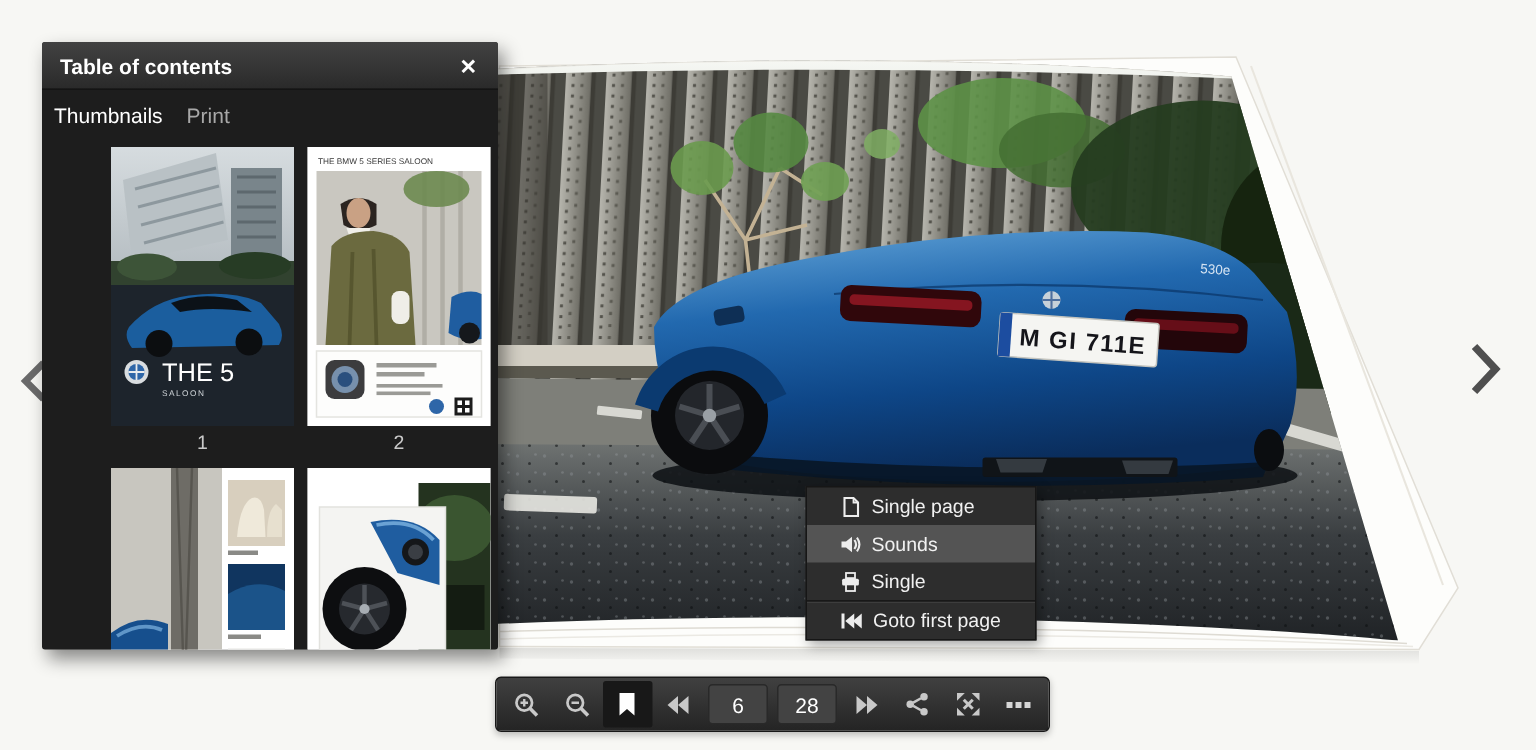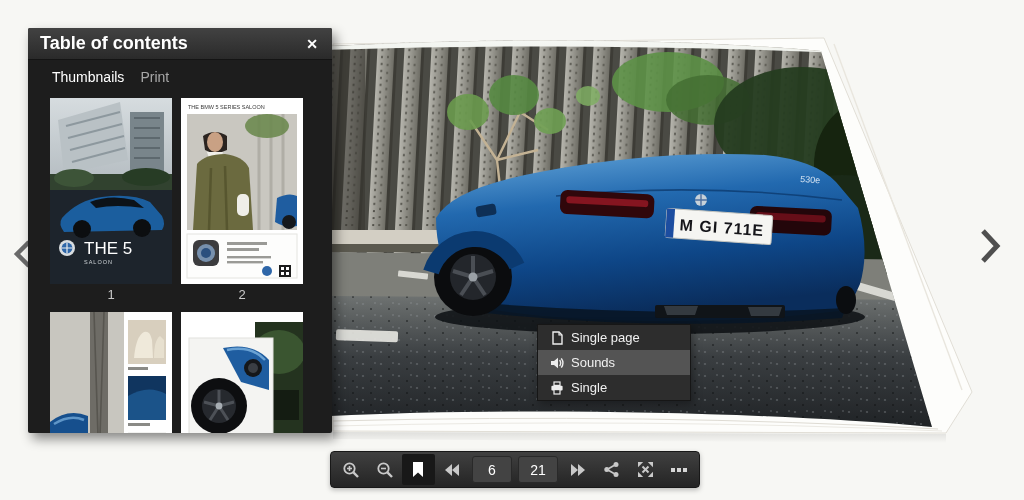--- a/index.html
+++ b/index.html
@@ -12,35 +12,35 @@
   
   .nav-arrow{position:absolute;z-index:2;cursor:pointer;background:none;border:none;padding:0;}
   .nav-left{left:12px;top:238px;}
   .nav-right{left:977px;top:226px;}
 
   
   .toc-panel{position:absolute;left:28px;top:28px;width:304px;height:405px;background:#1d1d1d;
     z-index:6;box-shadow:4px 6px 12px rgba(0,0,0,.45);border-radius:2px;overflow:hidden;}
   .toc-header{height:31px;display:flex;align-items:center;justify-content:space-between;
     padding:0 12px;background:linear-gradient(#424242,#2a2a2a);border-bottom:1px solid #141414;}
-  .toc-title{color:#fff;font-size:18px;font-weight:bold;}
+  .toc-title{color:#fff;font-size:14px;font-weight:bold;}
   .toc-close{color:#fff;font-size:14px;font-weight:bold;line-height:1;cursor:pointer;background:none;border:none;padding:2px;}
-  .toc-tabs{display:flex;gap:16px;padding:9px 12px 5px 24px;}
+  .toc-tabs{display:flex;gap:16px;padding:9px 12px 5px 8px;}
   .toc-tab{font-size:14px;color:#a8a8a8;cursor:pointer;}
   .toc-tab.active{color:#ffffff;}
   .thumb-grid{display:grid;grid-template-columns:122px 122px;column-gap:9px;row-gap:8px;
     padding:8px 0 0 22px;}
-  .thumb-cell{width:122px;cursor:pointer;}
+  .thumb-cell{width:122px;cursor:pointer;margin-left:24px;}
   .thumb-img{display:block;width:122px;height:186px;background:#fff;}
   .thumb-label{color:#c9c9c9;font-size:13px;text-align:center;padding:3px 0 2px;}
 
   
   .ctx-menu{position:absolute;left:537px;top:324px;width:152px;background:#2d2d2d;
     border:1px solid #161616;z-index:8;box-shadow:2px 3px 8px rgba(0,0,0,.35);}
-  .ctx-item{height:25px;display:flex;align-items:center;gap:7px;padding:0 12px;color:#f1f1f1;
+  .ctx-item{height:25px;display:flex;align-items:center;gap:7px;padding:0 22px;color:#f1f1f1;
     font-size:13px;cursor:pointer;white-space:nowrap;}
   .ctx-item.active{background:#545454;}
   .ctx-item.sep{border-top:1px solid #181818;box-shadow:inset 0 1px 0 #3d3d3d;}
   .ctx-item svg{flex:0 0 auto;}
 
   
   .toolbar{position:absolute;left:330px;top:451px;width:370px;height:37px;box-sizing:border-box;
     background:linear-gradient(#404040,#242424);border:1px solid #181818;border-radius:4px;
     display:flex;align-items:center;padding:0 3px;z-index:7;box-shadow:0 2px 5px rgba(0,0,0,.25);}
   .tb-btn{width:35px;height:31px;display:flex;align-items:center;justify-content:center;
@@ -353,20 +353,28 @@
       <span>Sounds</span>
     </div>
     <div class="ctx-item">
       <svg width="14" height="14" viewBox="0 0 14 14">
         <rect x="4" y="1" width="6" height="3.4" fill="none" stroke="#ededed" stroke-width="1.2"></rect>
         <rect x="1.4" y="4.8" width="11.2" height="4.6" rx="1" fill="#ededed"></rect>
         <rect x="4" y="8.6" width="6" height="4.4" fill="#2d2d2d" stroke="#ededed" stroke-width="1.2"></rect>
       </svg>
       <span>Single</span>
     </div>
+    <div class="ctx-item sep">
+      <svg width="15" height="14" viewBox="0 0 15 14">
+        <rect x="1" y="2" width="2" height="10" fill="#ededed"></rect>
+        <polygon points="9.5,2 3.5,7 9.5,12" fill="#ededed"></polygon>
+        <polygon points="14.5,2 8.5,7 14.5,12" fill="#ededed"></polygon>
+      </svg>
+      <span>Goto first page</span>
+    </div>
   </div>
 
   <div class="toolbar">
     <button class="tb-btn">
       <svg width="18" height="18" viewBox="0 0 18 18">
         <circle cx="7.5" cy="7.5" r="5.2" stroke="#c9c9c9" stroke-width="1.8" fill="none"></circle>
         <line x1="11.4" y1="11.4" x2="16" y2="16" stroke="#c9c9c9" stroke-width="2.4"></line>
         <line x1="5" y1="7.5" x2="10" y2="7.5" stroke="#c9c9c9" stroke-width="1.6"></line>
         <line x1="7.5" y1="5" x2="7.5" y2="10" stroke="#c9c9c9" stroke-width="1.6"></line>
       </svg>
@@ -383,21 +391,21 @@
         <path d="M3,1 h10 v15 l-5,-4.4 -5,4.4 Z" fill="#ffffff"></path>
       </svg>
     </button>
     <button class="tb-btn">
       <svg width="18" height="16" viewBox="0 0 18 16">
         <polygon points="9,2 2,8 9,14" fill="#c9c9c9"></polygon>
         <polygon points="16,2 9,8 16,14" fill="#c9c9c9"></polygon>
       </svg>
     </button>
     <div class="tb-page">6</div>
-    <div class="tb-page">21</div>
+    <div class="tb-page">28</div>
     <button class="tb-btn">
       <svg width="18" height="16" viewBox="0 0 18 16">
         <polygon points="2,2 9,8 2,14" fill="#c9c9c9"></polygon>
         <polygon points="9,2 16,8 9,14" fill="#c9c9c9"></polygon>
       </svg>
     </button>
     <button class="tb-btn">
       <svg width="17" height="17" viewBox="0 0 17 17">
         <circle cx="13" cy="3.5" r="2.5" fill="#c9c9c9"></circle>
         <circle cx="3.8" cy="8.5" r="2.5" fill="#c9c9c9"></circle>

